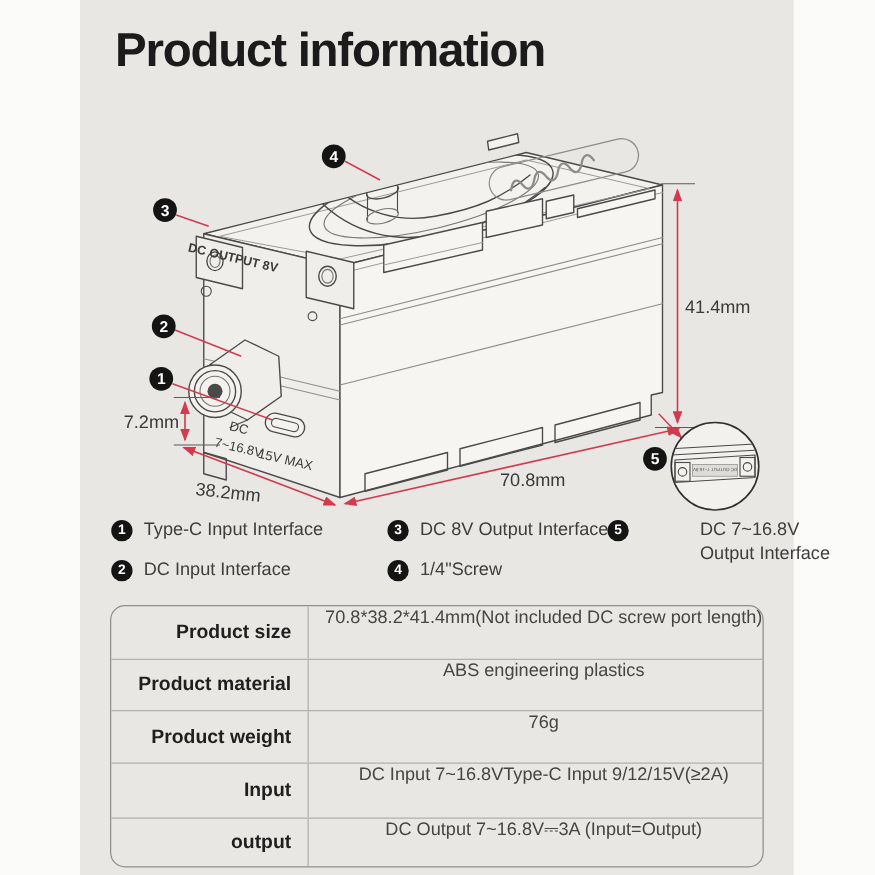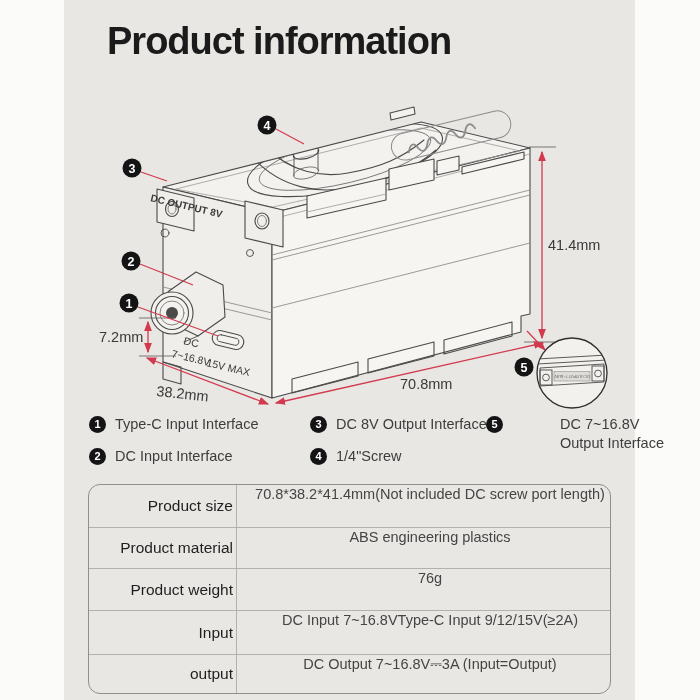--- a/index.html
+++ b/index.html
@@ -6,21 +6,21 @@
   body{
     width:700px;height:700px;position:relative;overflow:hidden;
     background:#fbfbfa;
     font-family:"Liberation Sans","DejaVu Sans",sans-serif;
   }
   .panel{
     position:absolute;left:64px;top:0;width:571px;height:700px;
     background:#e9e7e4;
   }
   .page-title{
-    position:absolute;left:107px;top:20px;
+    position:absolute;left:92px;top:20px;
     font-size:38px;font-weight:bold;letter-spacing:-1px;color:#1b1b1b;
   }
   svg.diagram{position:absolute;left:0;top:0;}
   
   .legend-item{
     position:absolute;display:flex;align-items:flex-start;
     color:#3d3d3d;font-size:14.5px;line-height:19px;
   }
   .badge{
     flex:0 0 auto;width:17px;height:17px;border-radius:50%;
@@ -34,21 +34,21 @@
   .spec-table{
     position:absolute;left:88px;top:484px;width:521px;
     border:1.5px solid #8f8f8f;border-radius:12px;
     background:transparent;overflow:hidden;
   }
   .spec-row{display:flex;border-bottom:1px solid #b3b1ae;}
   .spec-row:last-child{border-bottom:none;}
   .spec-label{
     flex:0 0 144px;border-right:1px solid #b3b1ae;
     display:flex;align-items:center;justify-content:flex-end;
-    padding-right:3px;font-size:15.5px;font-weight:normal;color:#1f1f1f;
+    padding-right:13px;font-size:15.5px;font-weight:bold;color:#1f1f1f;
   }
   .spec-value{
     flex:1;display:flex;justify-content:center;
     padding-left:13px;font-size:14.5px;color:#454545;line-height:19px;
   }
   .h42{height:42px}.h40{height:40px}.h41{height:41px}.h43{height:43px}.h38{height:38px}
 </style>
 </head>
 <body>
 

